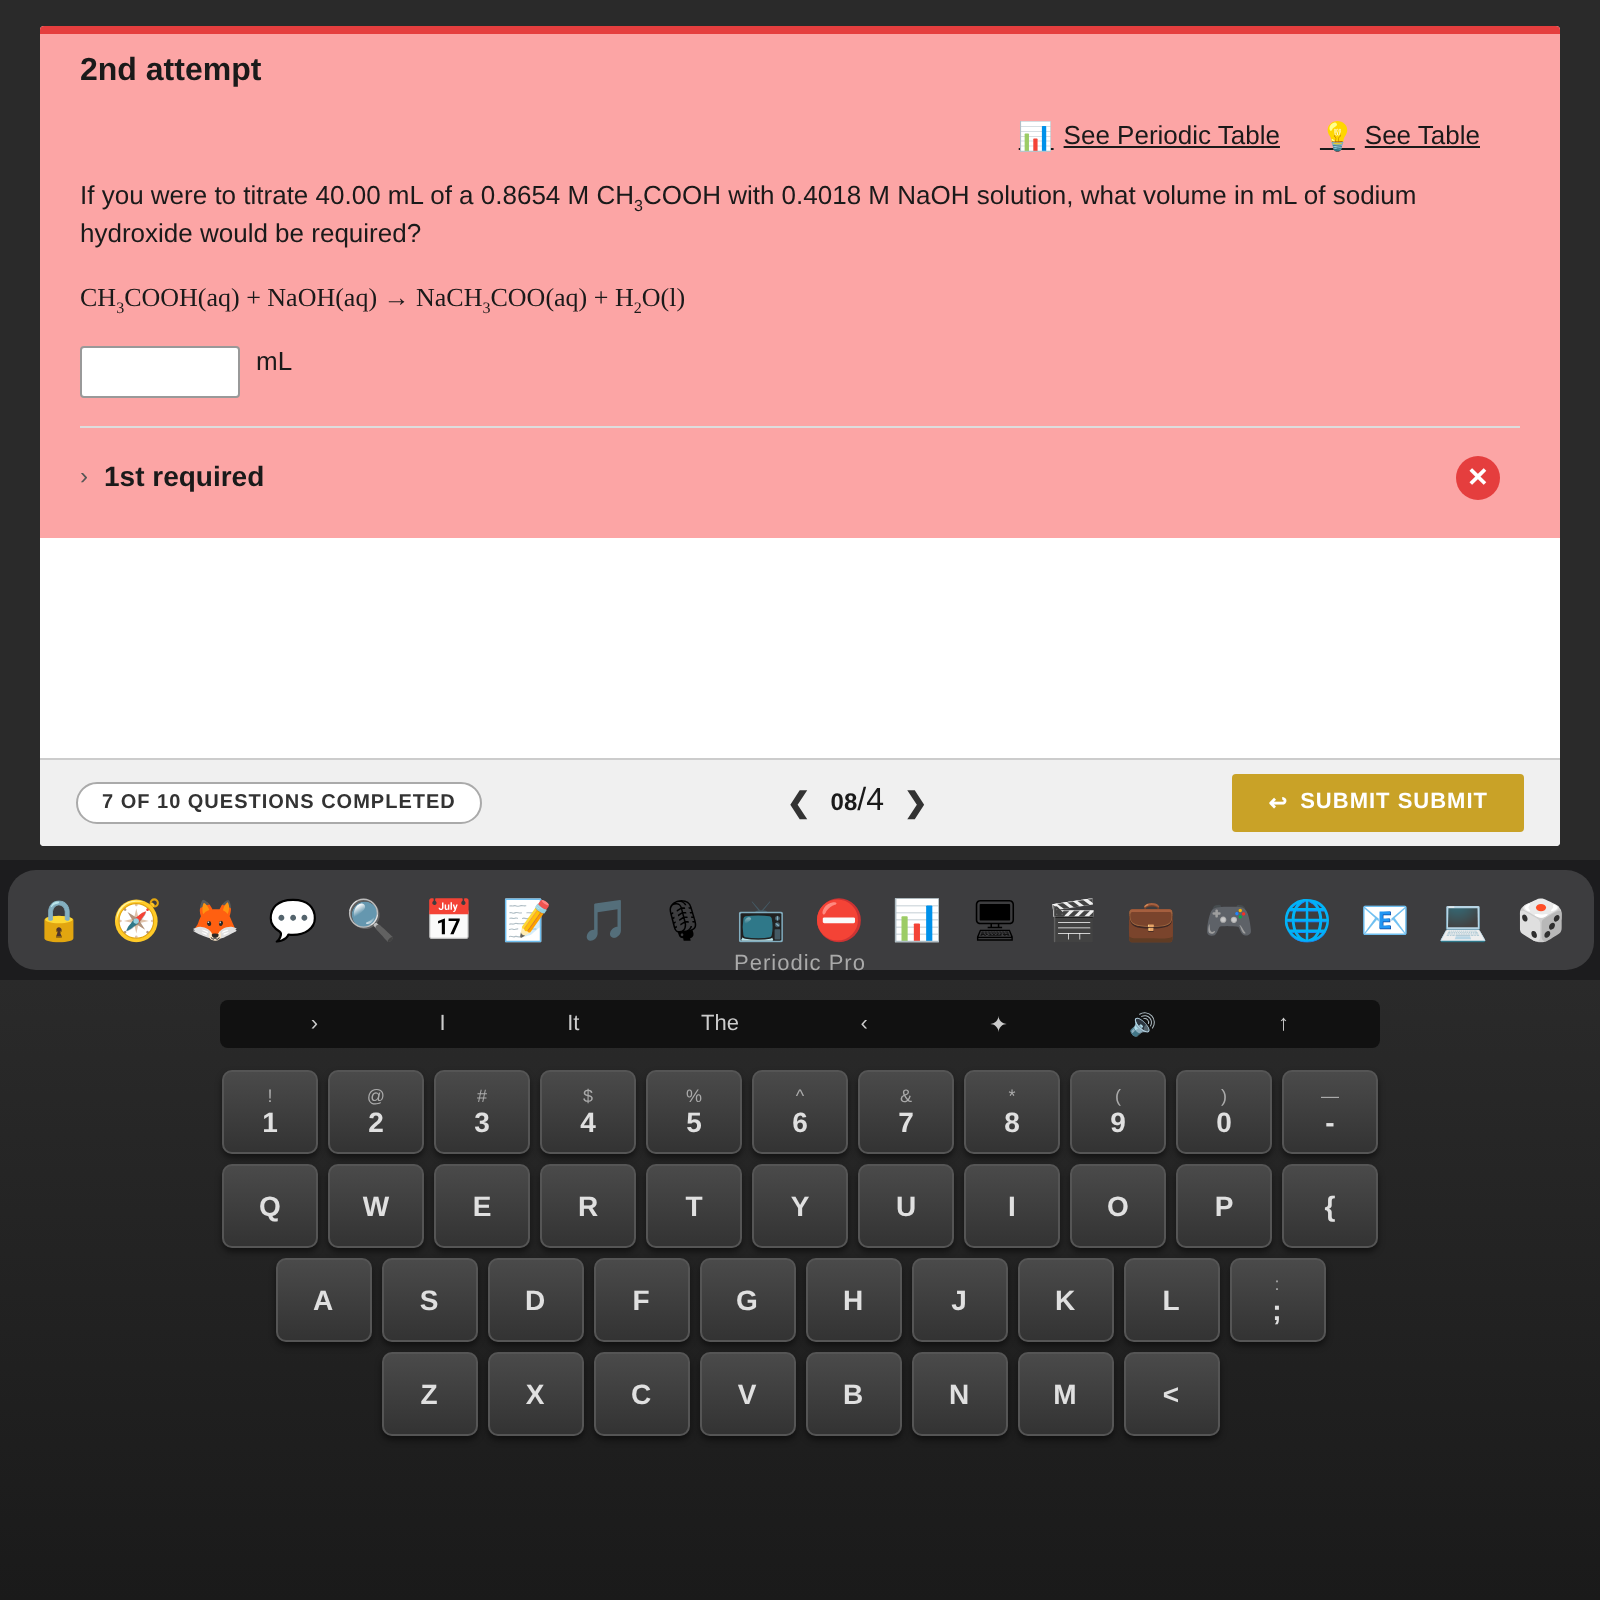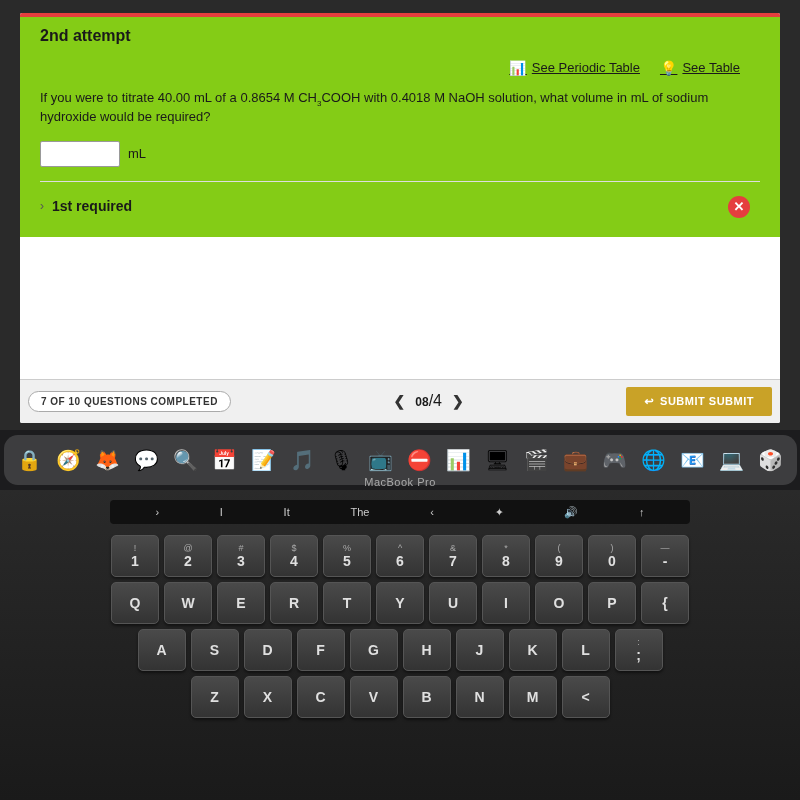--- a/index.html
+++ b/index.html
@@ -35,21 +35,21 @@
     
     .top-bar {
       height: 4px;
       background: #e53e3e;
       width: 100%;
     }
 
     
     .content-area {
       padding: 10px 20px 15px 20px;
-      background: #84cc16;
+      background: #fca5a5;
     }
 
     .attempt-title {
       font-size: 16px;
       font-weight: 700;
       color: #1a1a1a;
       margin-bottom: 15px;
     }
 
     .tools-row {
@@ -85,21 +85,20 @@
 
     .equation-line {
       font-size: 13px;
       color: #1a1a1a;
       margin-bottom: 16px;
       font-family: 'Times New Roman', serif;
     }
 
     .answer-row {
       display: flex;
-      align-items: center;
       gap: 8px;
       margin-bottom: 14px;
     }
 
     .answer-input {
       width: 80px;
       height: 26px;
       border: 1px solid #999;
       border-radius: 2px;
       padding: 2px 5px;
@@ -161,21 +160,21 @@
       position: absolute;
       bottom: 0;
       left: 0;
       width: 100%;
       height: 44px;
       background: #f0f0f0;
       border-top: 1px solid #ccc;
       display: flex;
       align-items: center;
       justify-content: space-between;
-      padding: 0 8px;
+      padding: 0 18px;
     }
 
     .questions-badge {
       background: #fff;
       border: 1px solid #aaa;
       border-radius: 12px;
       padding: 4px 12px;
       font-size: 10px;
       color: #333;
       font-weight: 600;
@@ -354,20 +353,23 @@
         <div class="tool-link">
           <span class="tool-icon">💡</span>
           <span>See Table</span>
         </div>
       </div>
 
       <div class="question-text">
         If you were to titrate 40.00 mL of a 0.8654 M CH<sub>3</sub>COOH with 0.4018 M NaOH solution, what volume in mL of sodium hydroxide would be required?
       </div>
 
+      <div class="equation-line">
+        CH<sub>3</sub>COOH(aq) + NaOH(aq) → NaCH<sub>3</sub>COO(aq) + H<sub>2</sub>O(l)
+      </div>
 
       <div class="answer-row">
         <input class="answer-input" type="text" style="">
         <span class="unit-label">mL</span>
       </div>
 
       <hr class="divider">
 
       <div class="prev-attempt-row">
         <span class="chevron-icon">›</span>
@@ -413,21 +415,21 @@
     <div class="dock-icon">📊</div>
     <div class="dock-icon">🖥</div>
     <div class="dock-icon">🎬</div>
     <div class="dock-icon">💼</div>
     <div class="dock-icon">🎮</div>
     <div class="dock-icon">🌐</div>
     <div class="dock-icon">📧</div>
     <div class="dock-icon">💻</div>
     <div class="dock-icon">🎲</div>
   </div>
-  <span class="macbook-label">MacBook Pro</span>
+  <span class="macbook-label">Periodic Pro</span>
 </div>
 
 <div class="keyboard-area">
 
   <div class="touch-bar">
     <span class="touch-key">›</span>
     <span class="touch-key">I</span>
     <span class="touch-key">It</span>
     <span class="touch-key">The</span>
     <span class="touch-key">‹</span>

